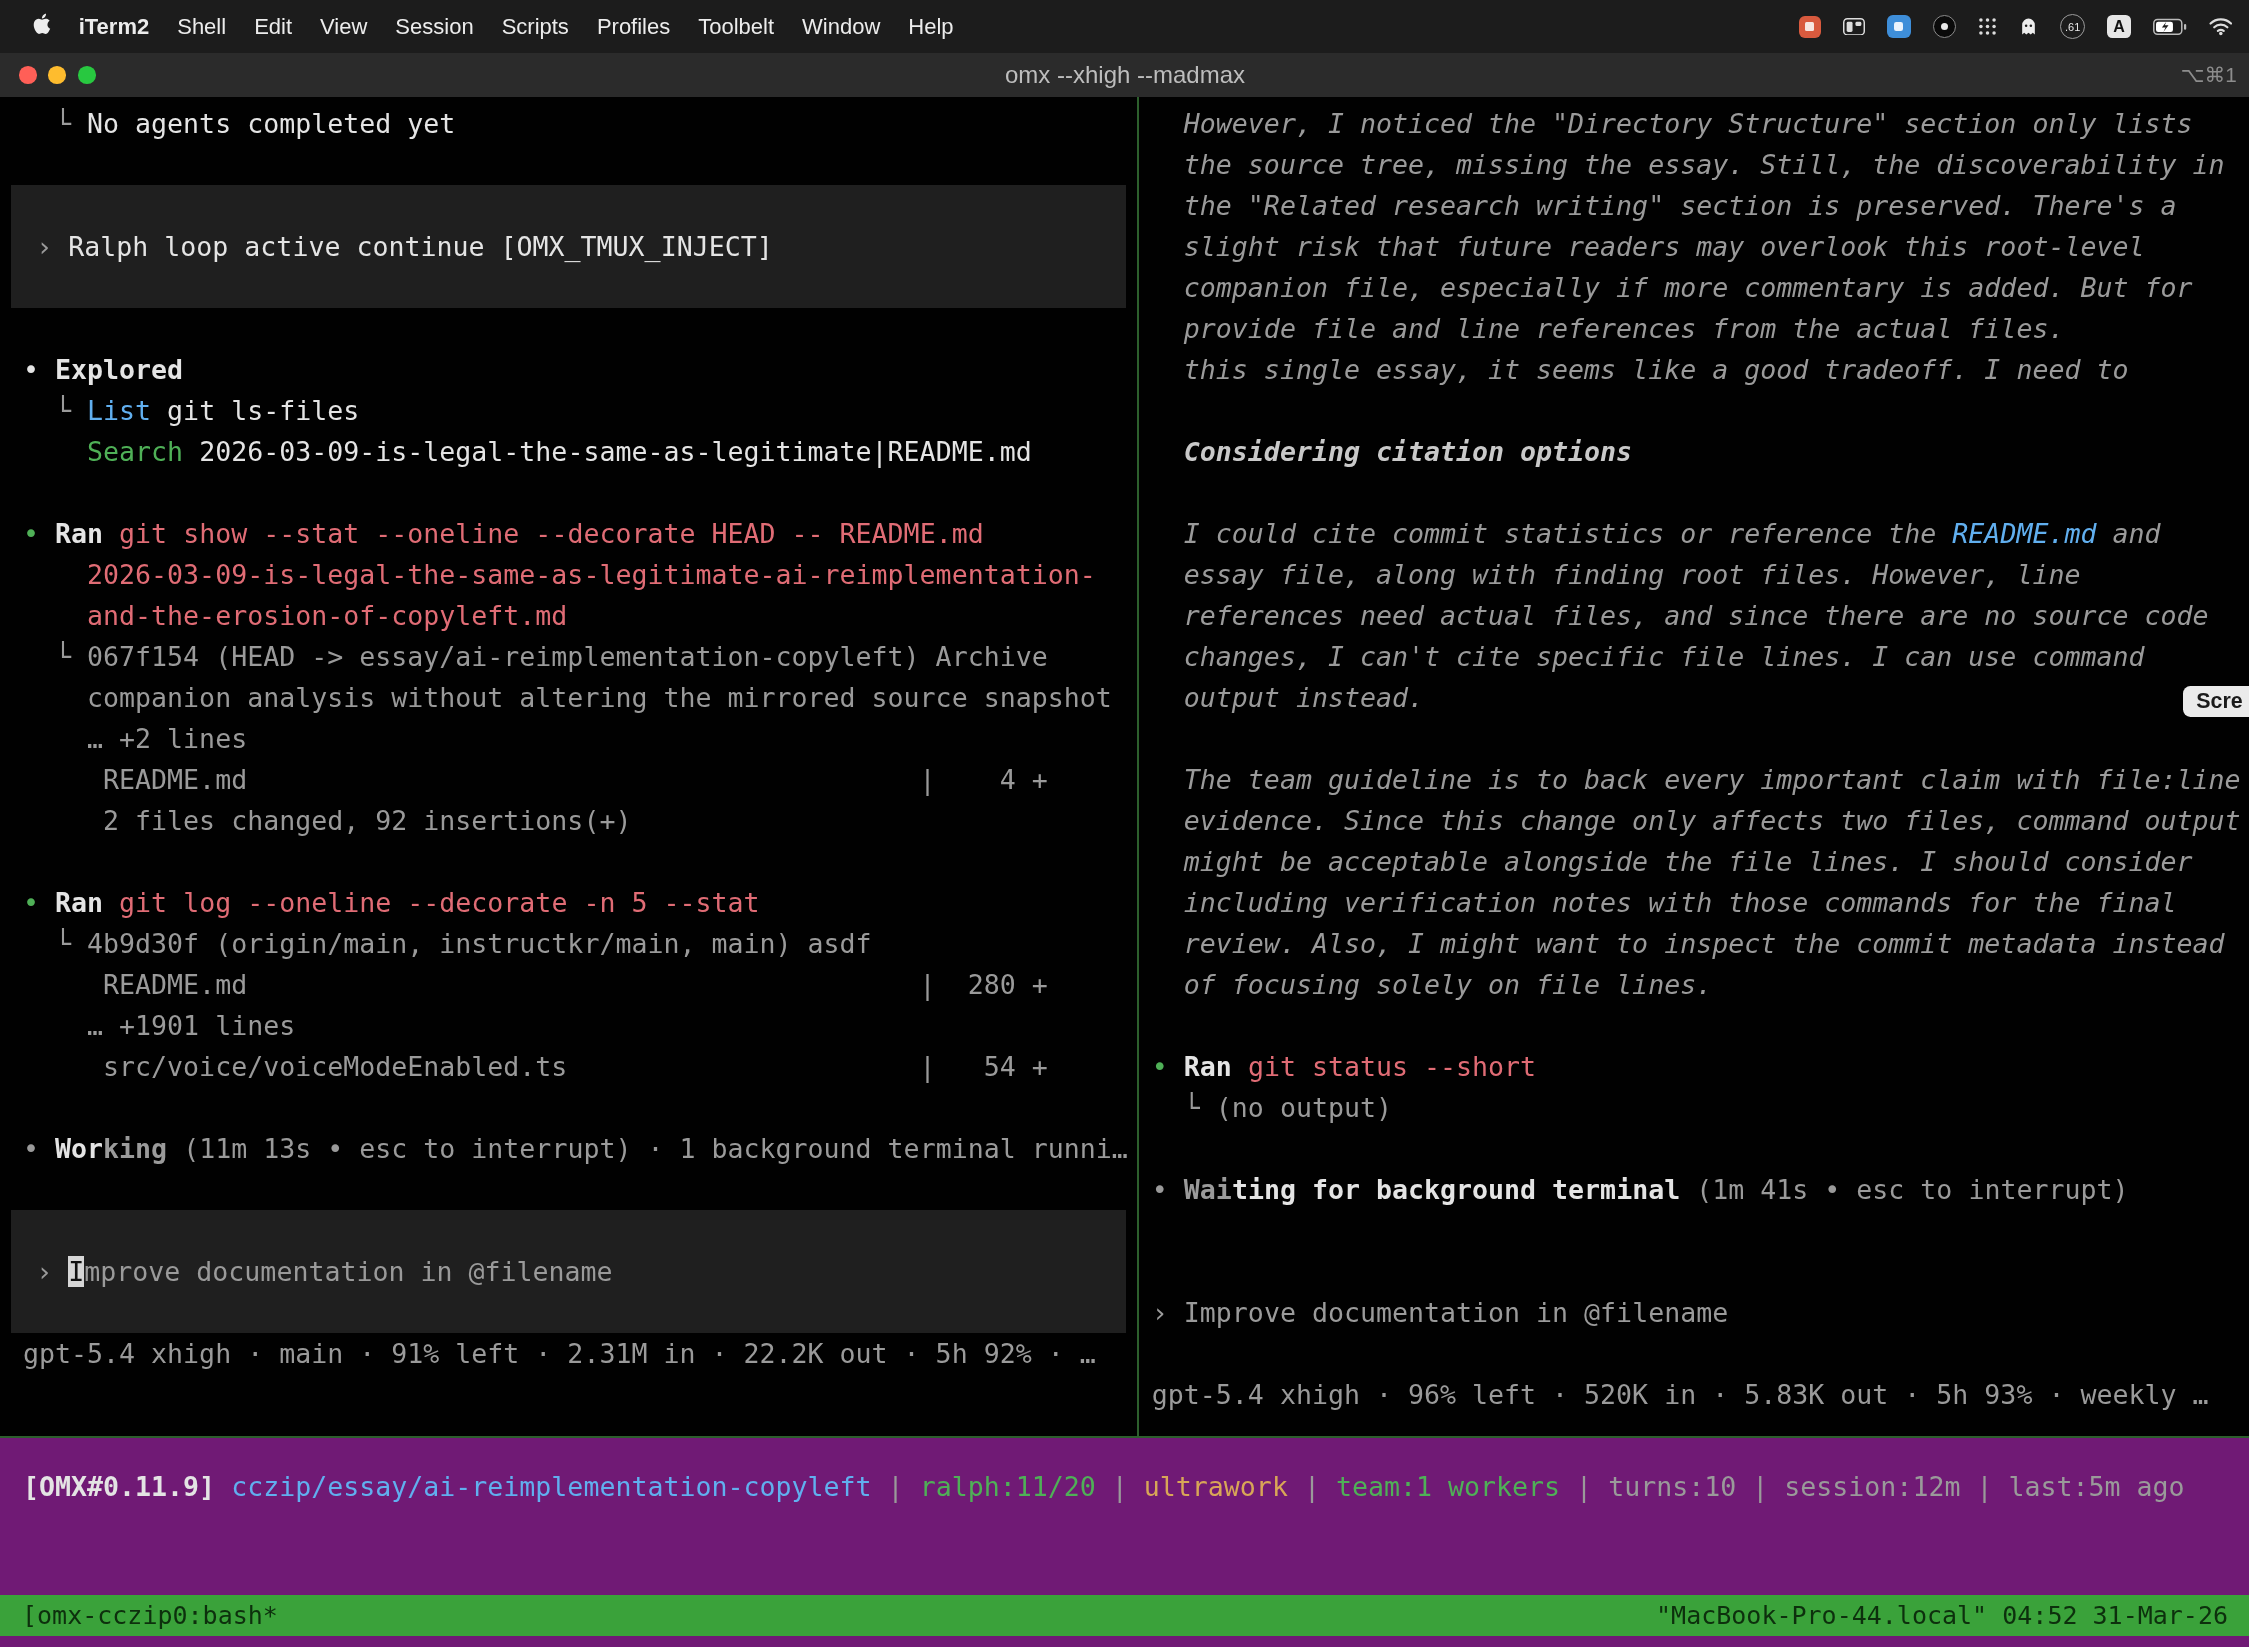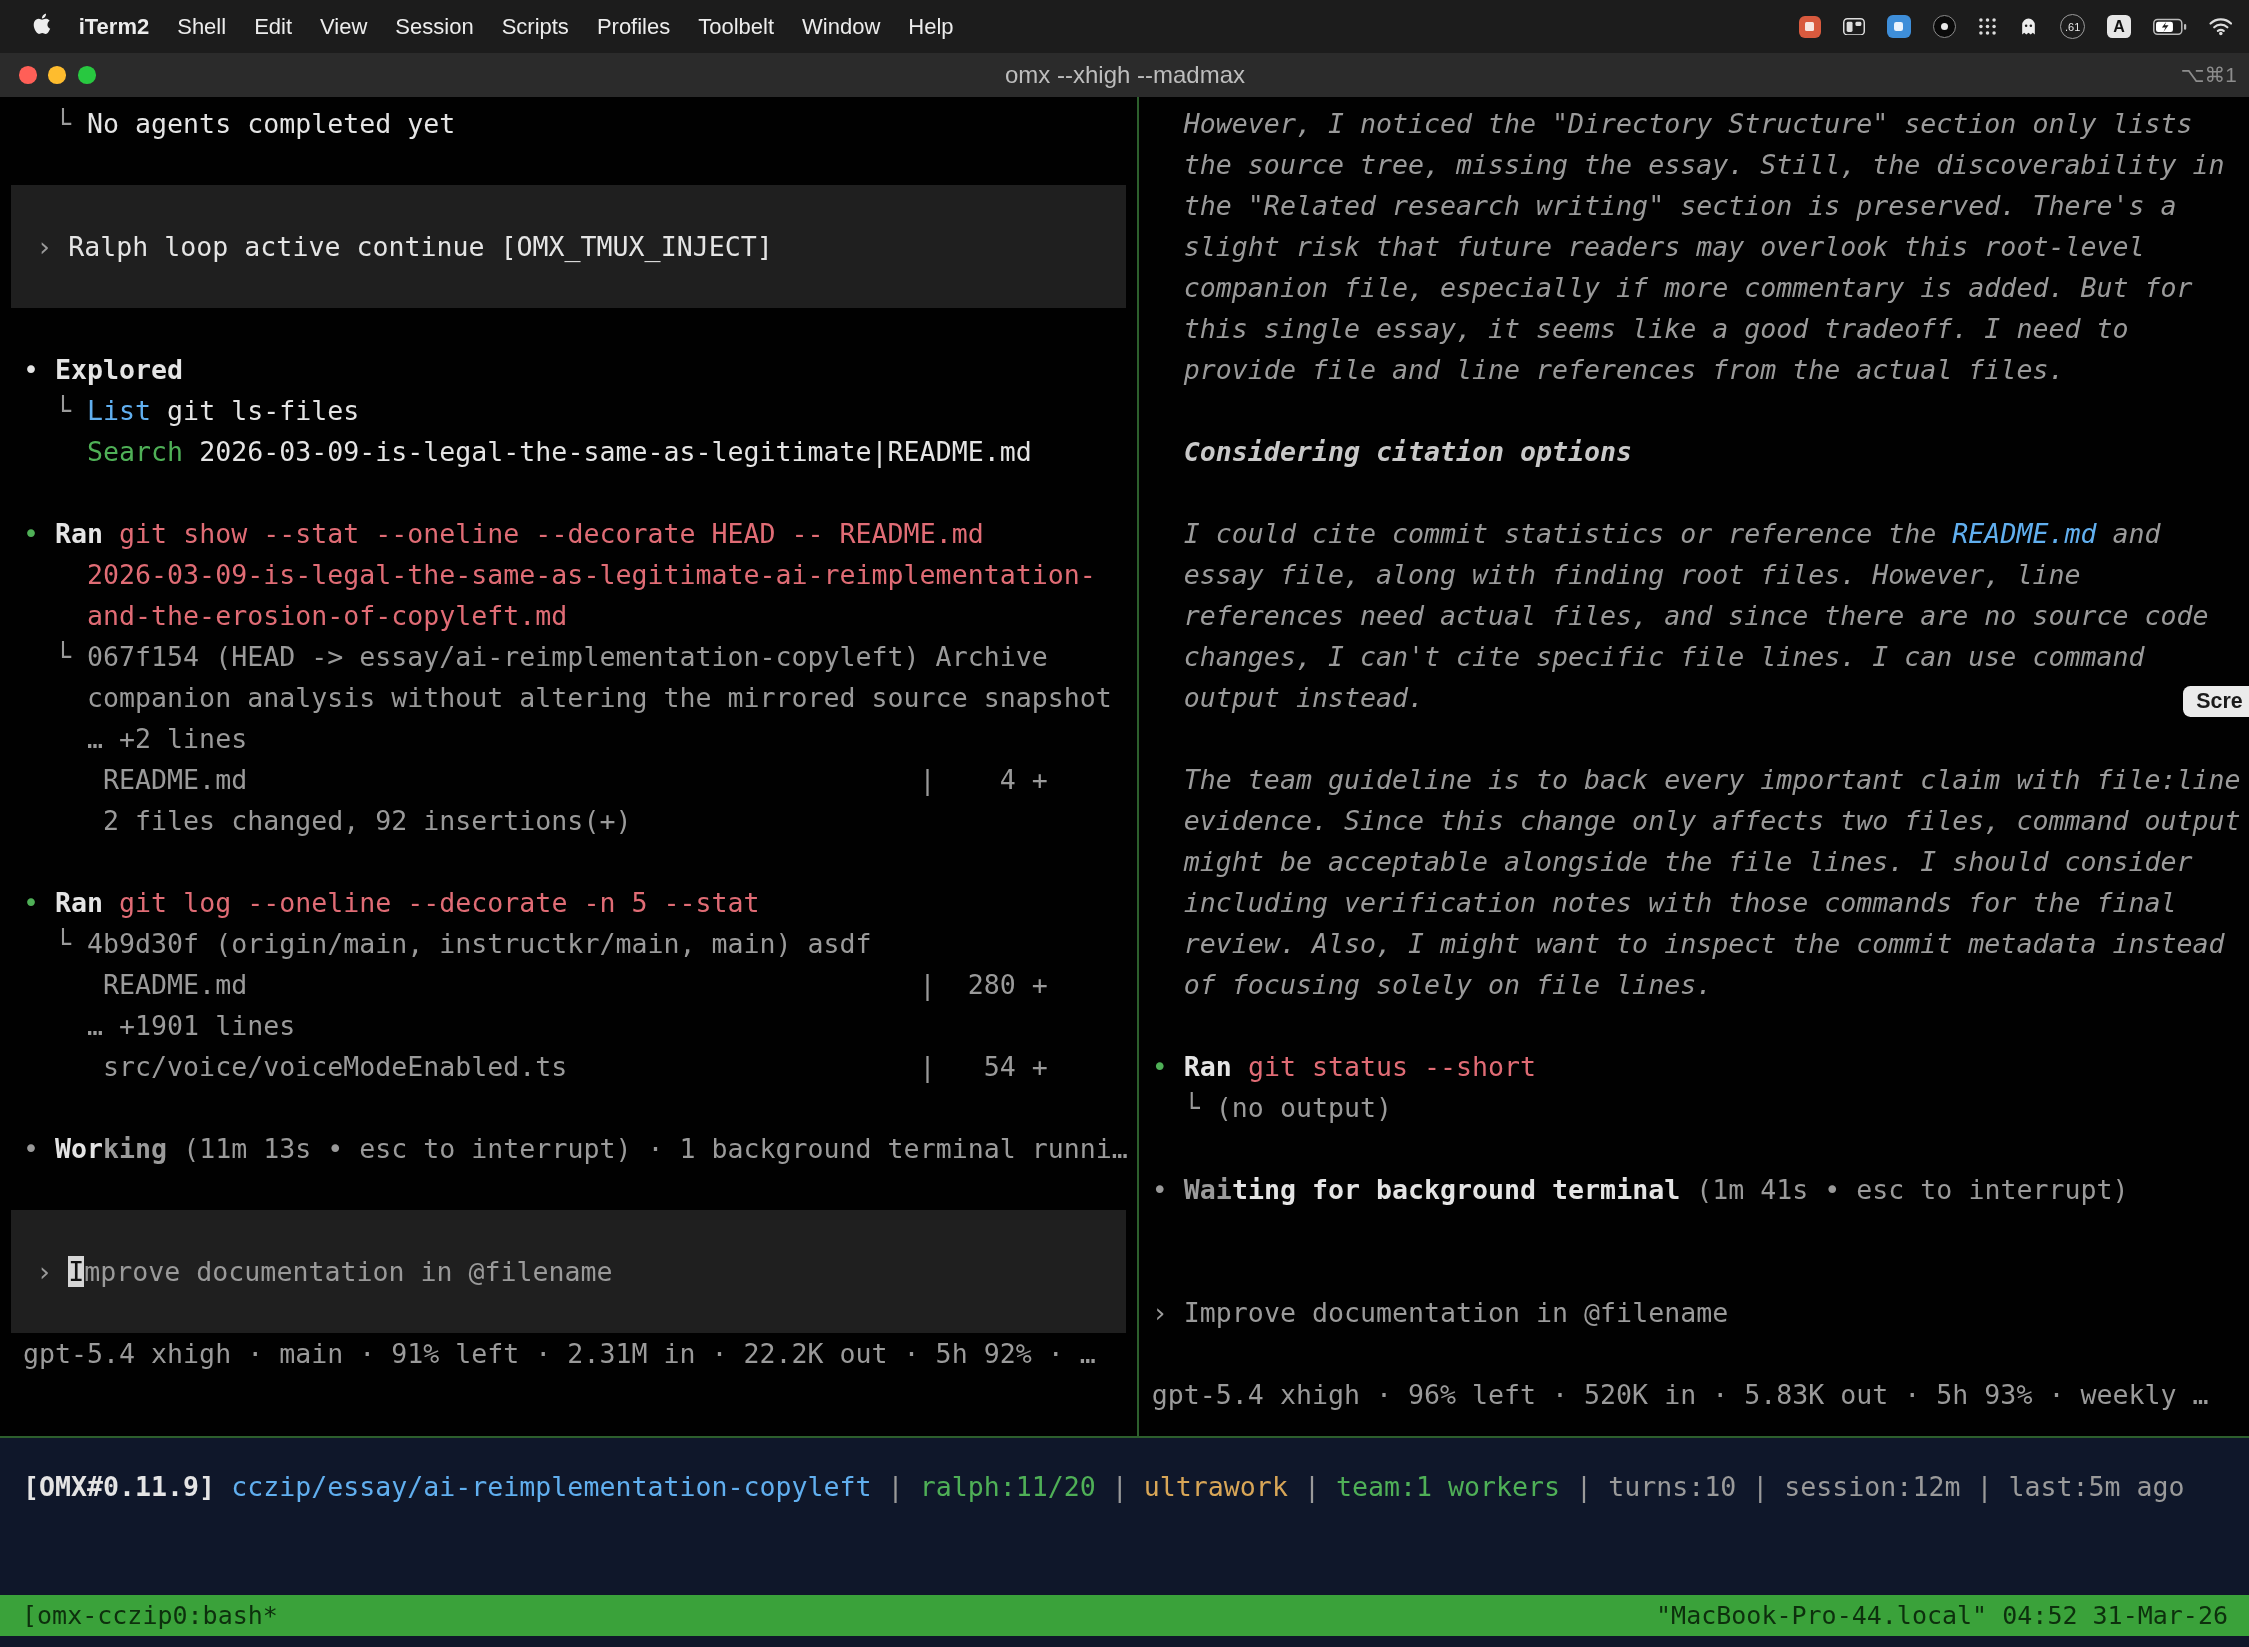--- a/index.html
+++ b/index.html
@@ -1,19 +1,19 @@
 <!DOCTYPE html>
 <html style="font-size:11.8px"><head>
 <meta charset="utf-8">
 <style>
   * { box-sizing: border-box; }
   html,body { margin:0; padding:0; background:#000; }
   body { width:2250px; height:1648px; overflow:hidden;
          font-family:"DejaVu Sans Mono", monospace; }
-  .screen { position:relative; width:2250px; height:1648px; background:#0f172a; }
+  .screen { position:relative; width:2250px; height:1648px; background:#701a75; }
 
   
   .menubar { height:53px; background:#1c1c1c; color:#ececec; display:flex;
              align-items:center; padding:0 17.7px;
              font-family:"Liberation Sans","DejaVu Sans",sans-serif; font-size:22px; }
   .menu-left { display:flex; align-items:center; }
   .menu-item { padding:0 14px; white-space:nowrap; }
   .menu-item.app { font-weight:bold; }
   .menu-right { margin-left:auto; display:flex; align-items:center; gap:22px; }
   .mb-icon { display:flex; align-items:center; justify-content:center; }
@@ -207,22 +207,22 @@
         <div class="tline box"></div>
         <div class="tline"><span class="seg dim">gpt-5.4 xhigh · main · 91% left · 2.31M in · 22.2K out · 5h 92% · …</span></div>
       </div>
     <div class="divider"></div>
     <div class="pane right" id="right-lines">
         <div class="tline"><span class="seg dim it">  However, I noticed the "Directory Structure" section only lists</span></div>
         <div class="tline"><span class="seg dim it">  the source tree, missing the essay. Still, the discoverability in</span></div>
         <div class="tline"><span class="seg dim it">  the "Related research writing" section is preserved. There's a</span></div>
         <div class="tline"><span class="seg dim it">  slight risk that future readers may overlook this root-level</span></div>
         <div class="tline"><span class="seg dim it">  companion file, especially if more commentary is added. But for</span></div>
+        <div class="tline"><span class="seg dim it">  provide file and line references from the actual files.</span></div>
         <div class="tline"><span class="seg dim it">  this single essay, it seems like a good tradeoff. I need to</span></div>
-        <div class="tline"><span class="seg dim it">  provide file and line references from the actual files.</span></div>
         <div class="tline"></div>
         <div class="tline"><span class="seg subtle bold it">  Considering citation options</span></div>
         <div class="tline"></div>
         <div class="tline"><span class="seg dim it">  I could cite commit statistics or reference the </span><span class="seg blue it">README.md</span><span class="seg dim it"> and</span></div>
         <div class="tline"><span class="seg dim it">  essay file, along with finding root files. However, line</span></div>
         <div class="tline"><span class="seg dim it">  references need actual files, and since there are no source code</span></div>
         <div class="tline"><span class="seg dim it">  changes, I can't cite specific file lines. I can use command</span></div>
         <div class="tline"><span class="seg dim it">  output instead.</span></div>
         <div class="tline"></div>
         <div class="tline"><span class="seg dim it">  The team guideline is to back every important claim with file:line</span></div>

